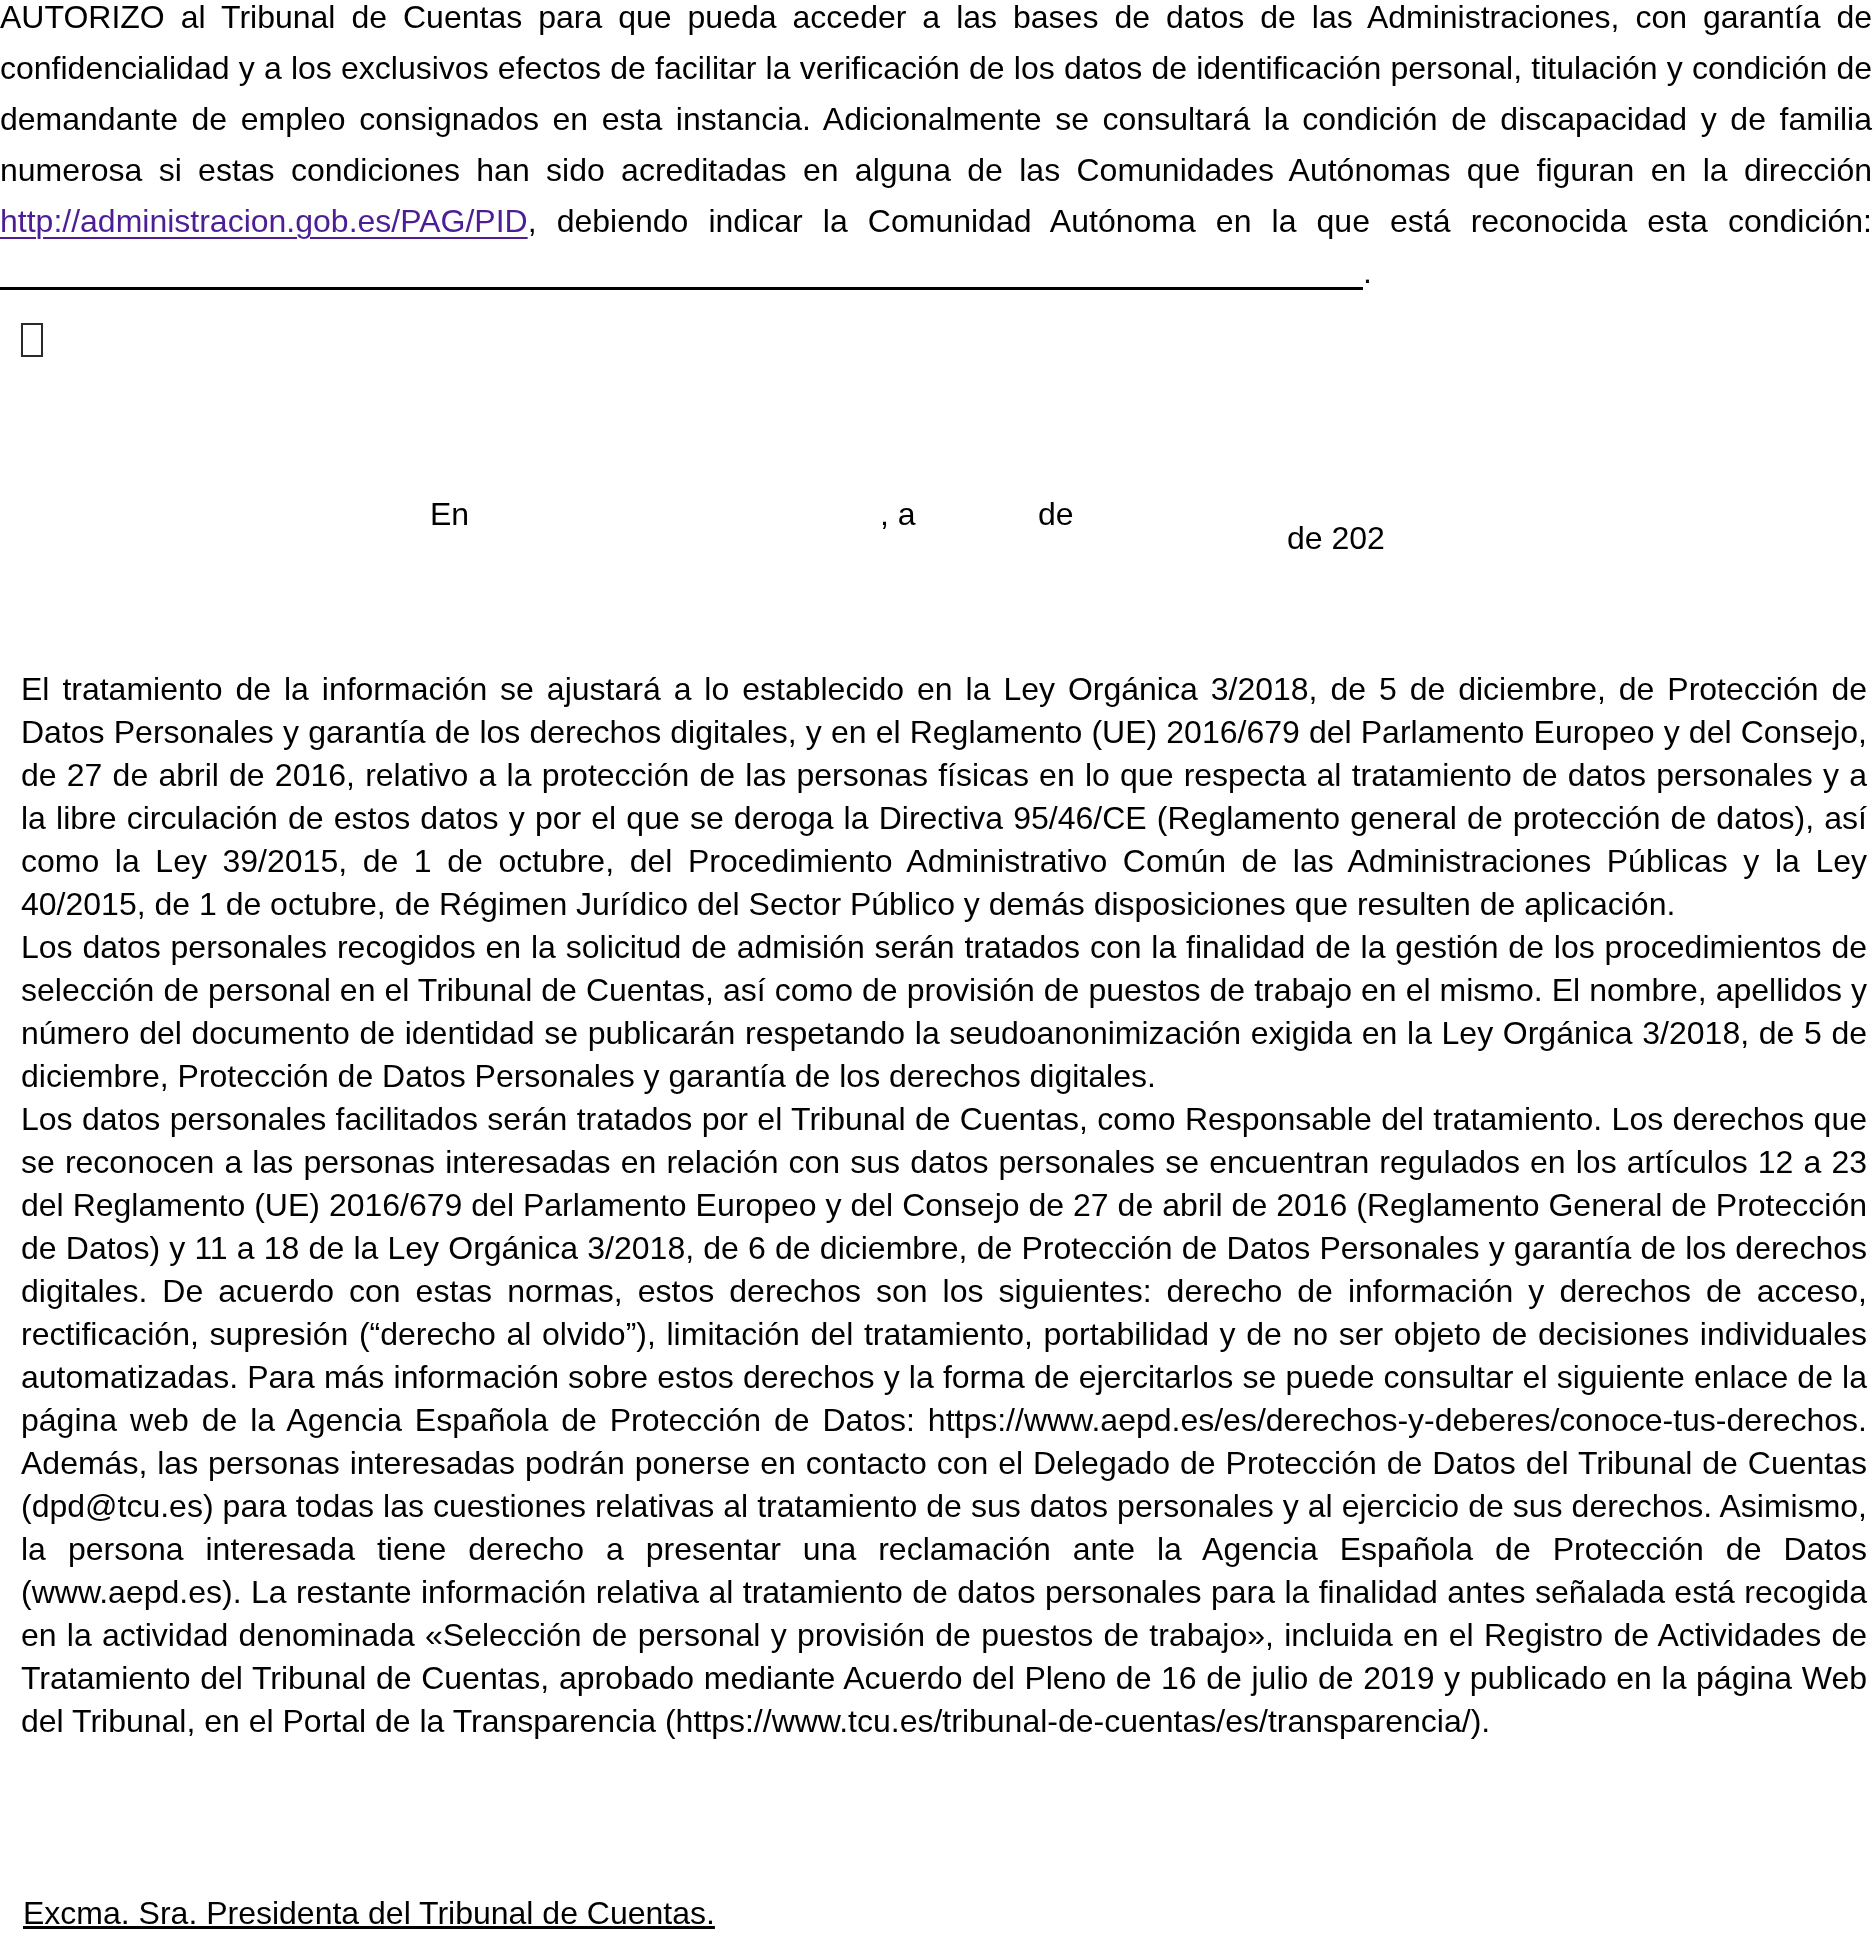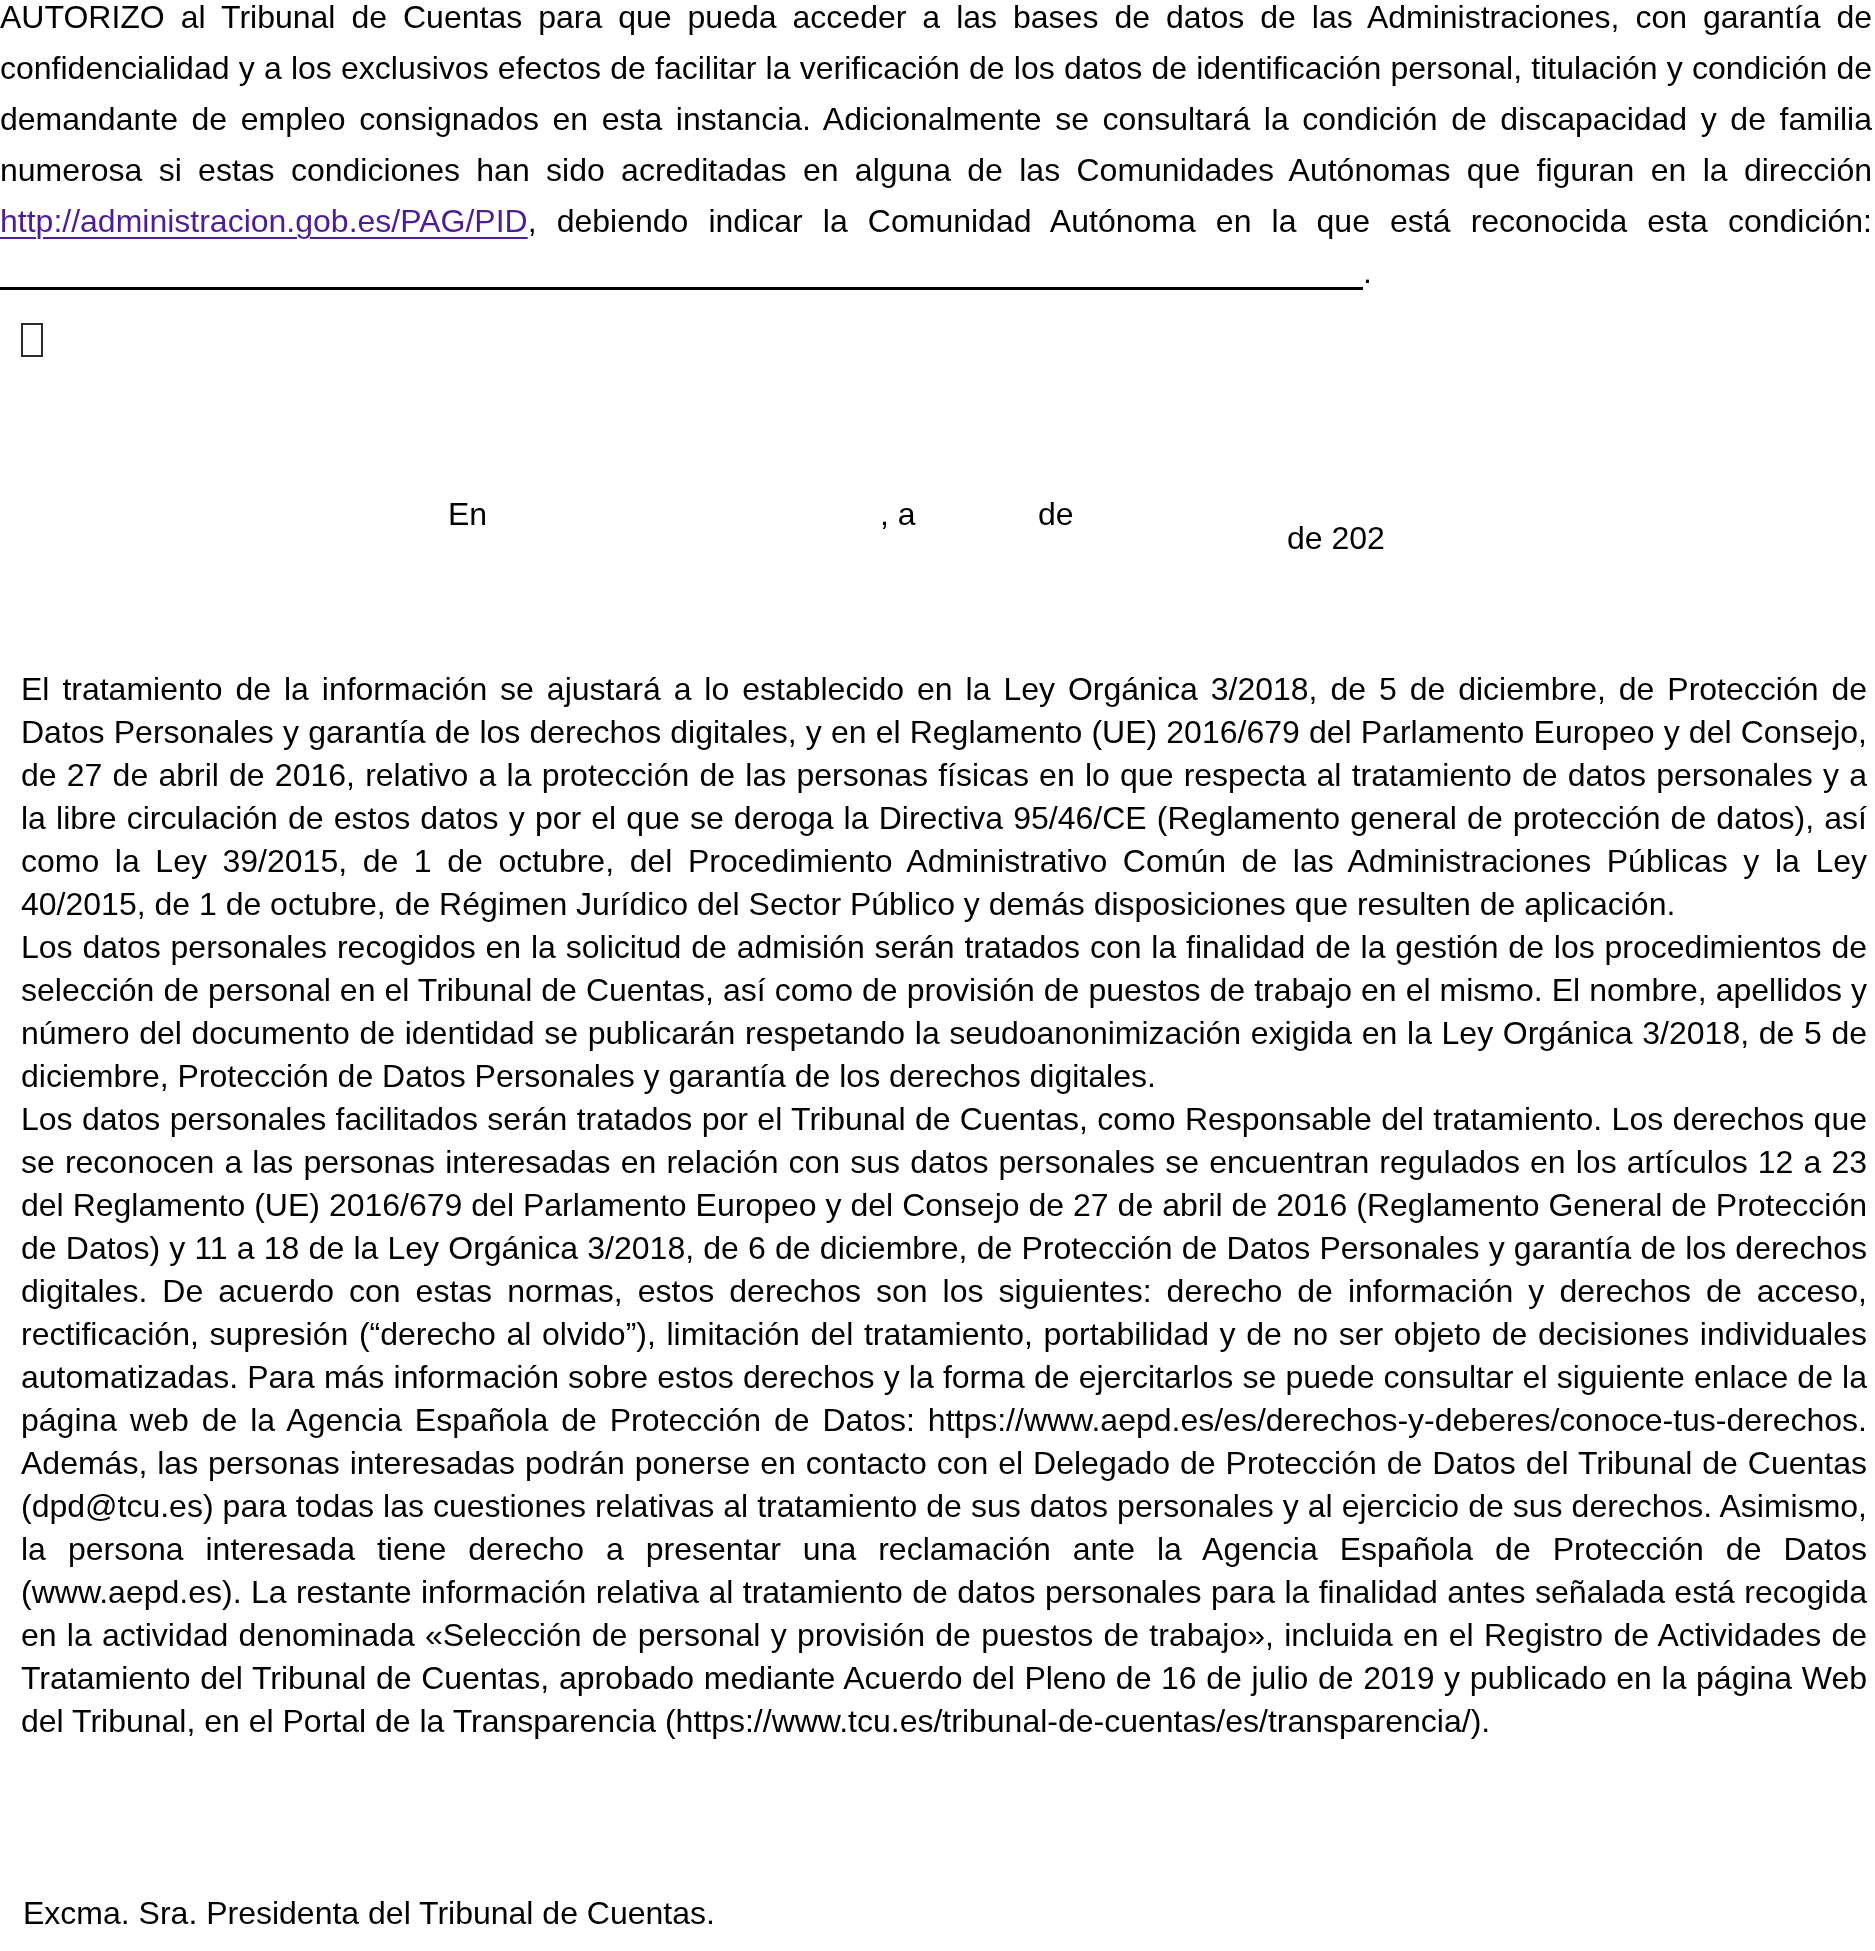--- a/index.html
+++ b/index.html
@@ -58,21 +58,21 @@
   }
   .date-line {
     position: absolute;
     top: 489px;
     left: 0;
     width: 1876px;
     height: 51px;
     line-height: 51px;
   }
   .date-line span { position: absolute; top: 0; white-space: pre; }
-  .dw-en    { left: 448px; }
+  .dw-en    { left: 430px; }
   .dw-a     { left: 880px; }
   .dw-de1   { left: 1038px; }
   .dw-de202 { left: 1287px; margin-top: 24px; }
   .legal {
     position: absolute;
     top: 668px;
     left: 21px;
     width: 1846px;
     line-height: 43px;
   }
@@ -80,20 +80,21 @@
     margin: 0;
     text-align: justify;
   }
   .closing {
     position: absolute;
     top: 1892px;
     left: 23px;
     width: 1846px;
     line-height: 43px;
     margin: 0;
+    text-decoration: underline;
   }
 </style>
 </head>
 <body>
 
 <div class="page">
 
   <p class="para p-autorizo"><span>AUTORIZO al Tribunal de Cuentas para que pueda acceder a las bases de datos de las Administraciones, con garantía de confidencialidad y a los exclusivos efectos de facilitar la verificación de los datos de identificación personal, titulación y condición de demandante de empleo consignados en esta instancia.  Adicionalmente se consultará la condición de discapacidad y de familia numerosa si estas condiciones han sido acreditadas en alguna de las Comunidades Autónomas que figuran en la dirección </span><span class="doc-link">http://administracion.gob.es/PAG/PID</span><span>, debiendo indicar la Comunidad Autónoma en la que está reconocida esta condición: </span><span class="blank-line"></span><span>.</span></p>
 
   <p class="para p-noconsent"><span class="checkbox"></span></p>

